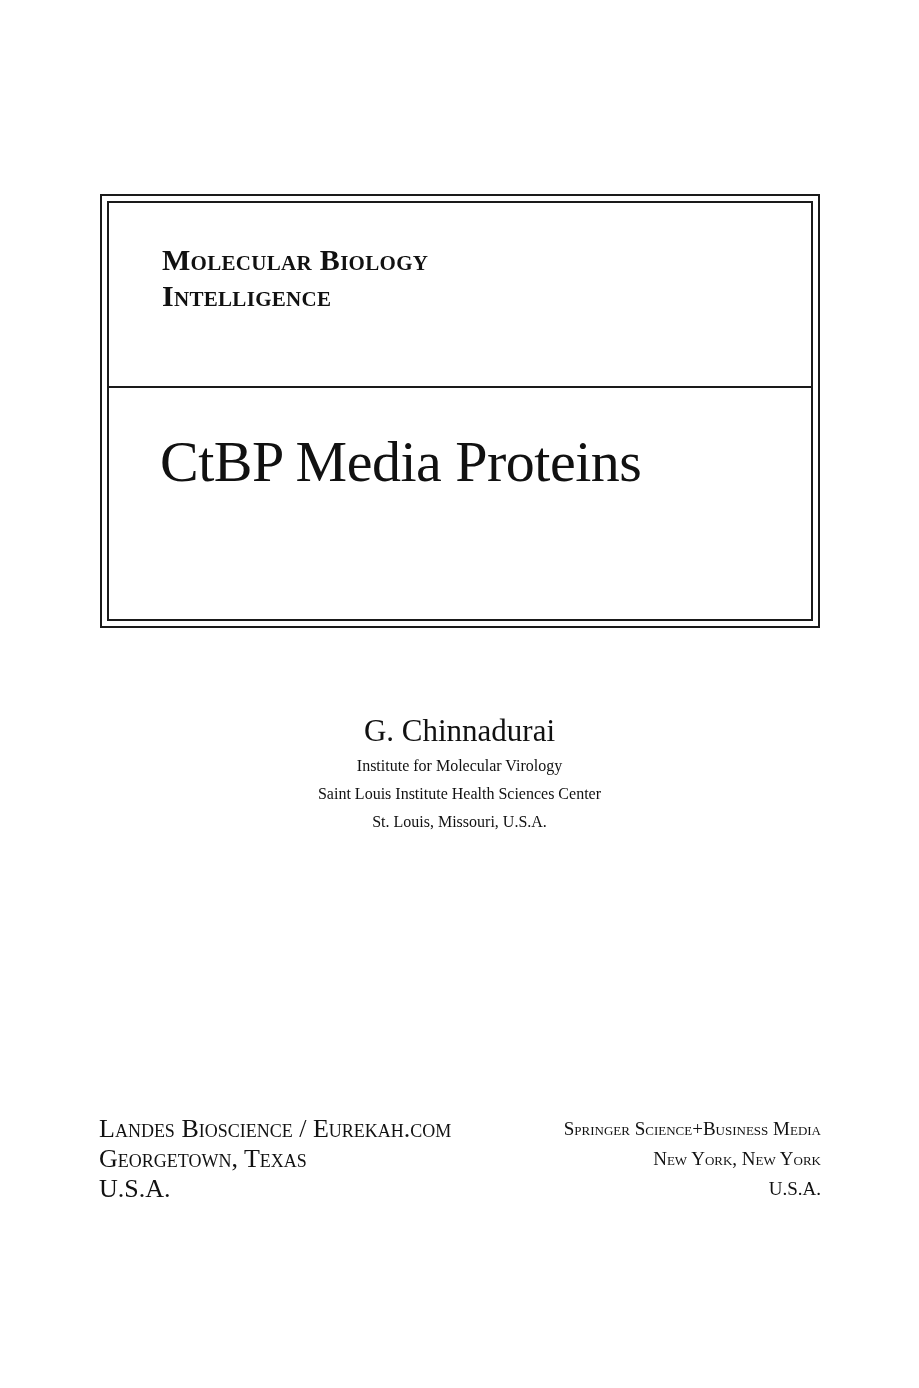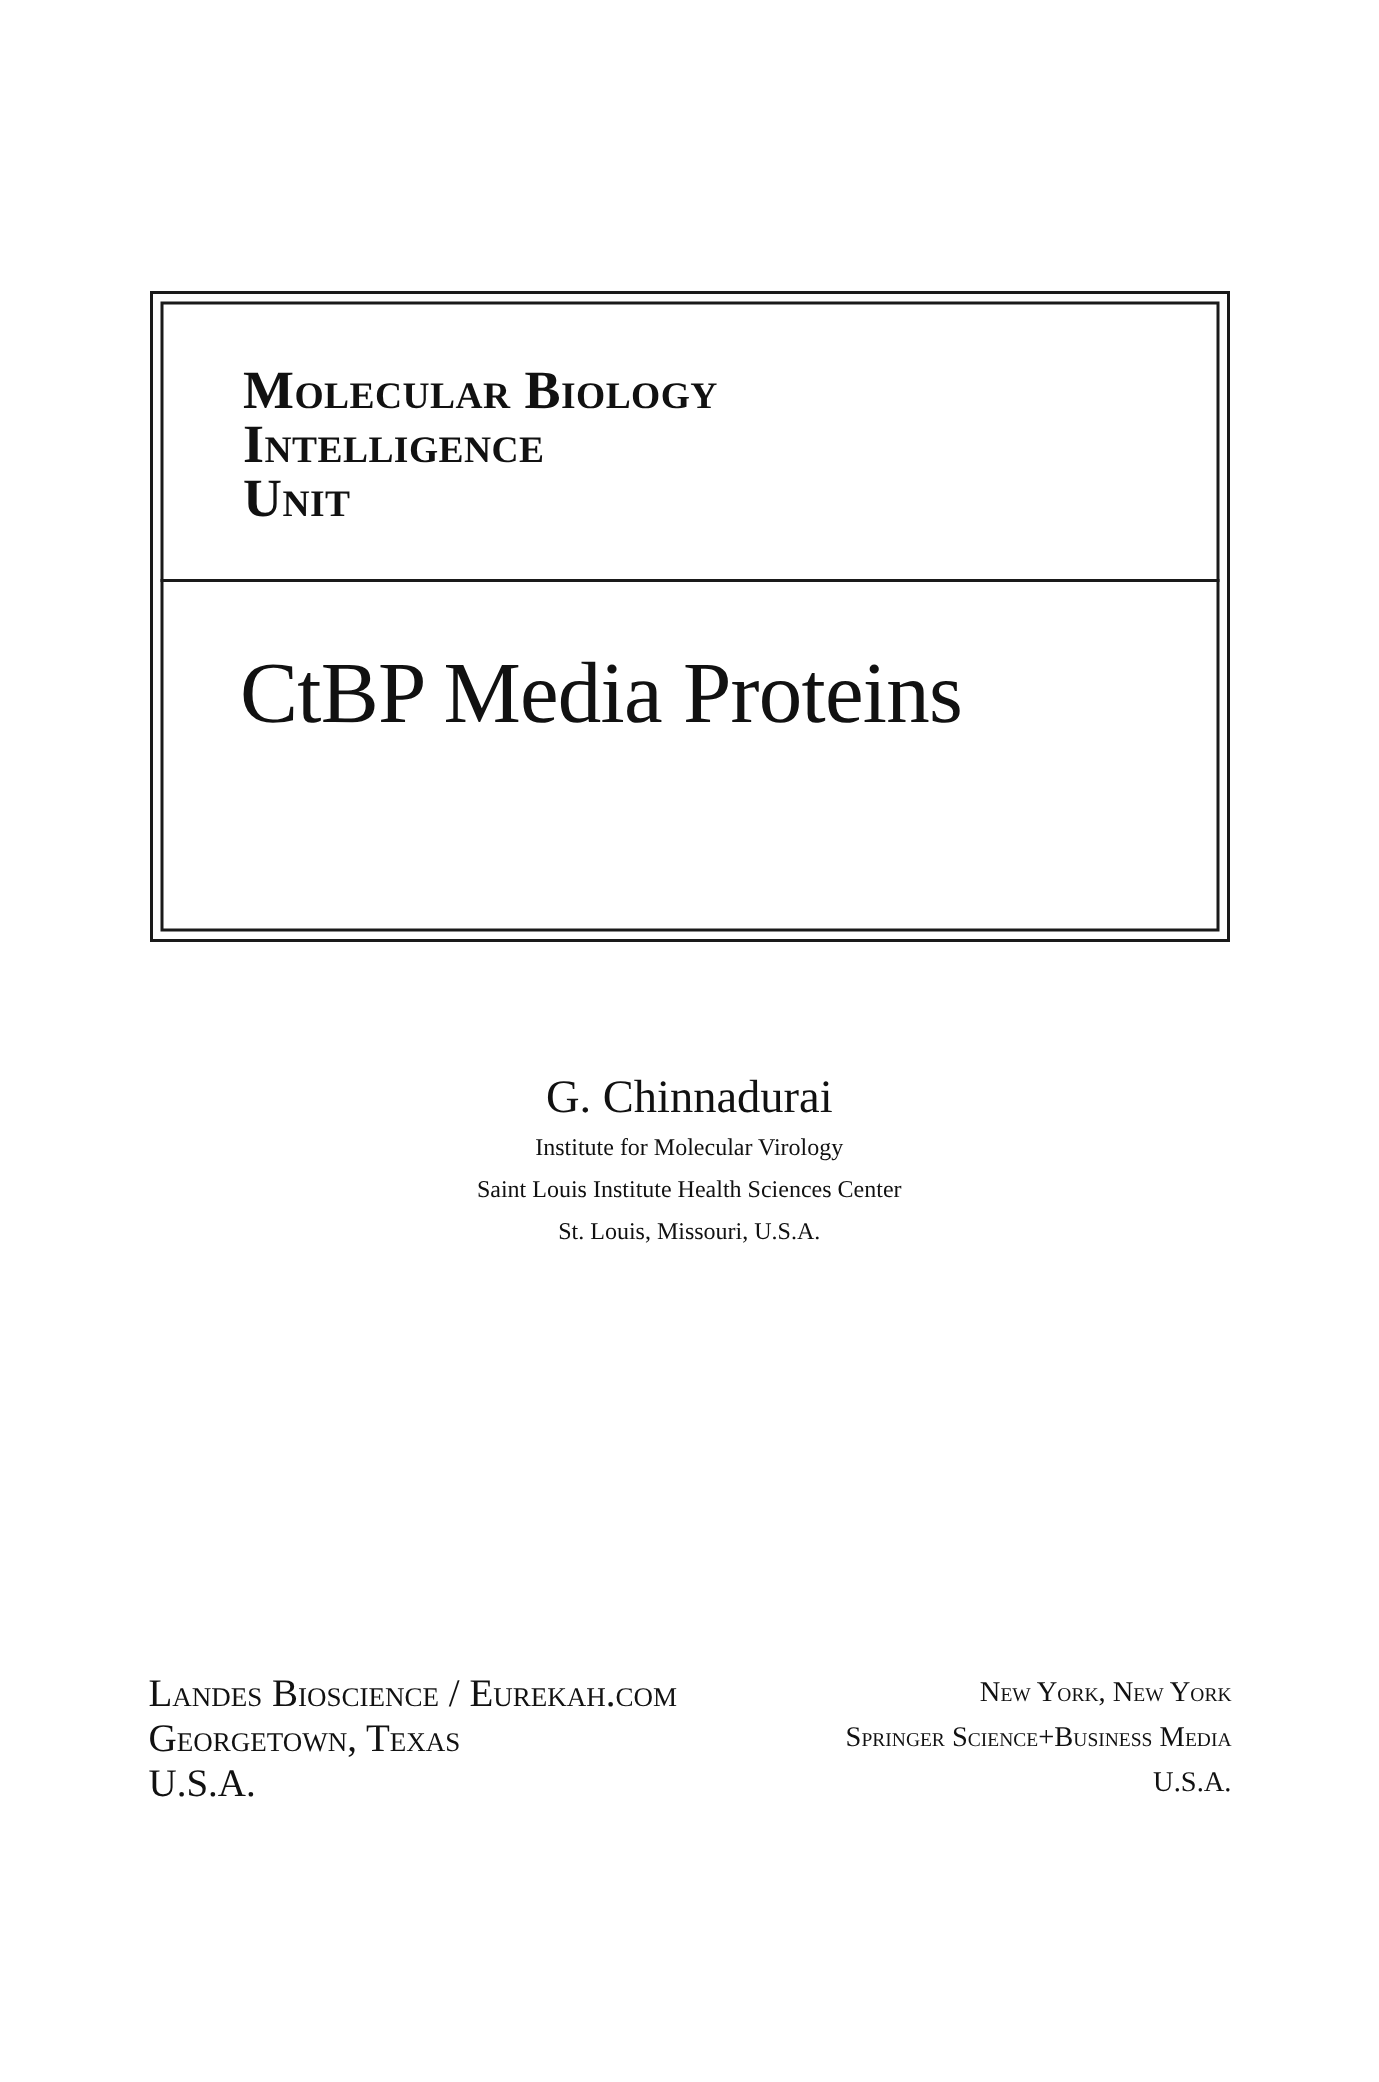--- a/index.html
+++ b/index.html
@@ -1,53 +1,52 @@
 <!DOCTYPE html>
 <html><head>
   <meta charset="utf-8">
   <style>
     html, body { margin: 0; padding: 0; background: #ffffff; }
     body { width: 919px; height: 1388px; position: relative; overflow: hidden; color: #111; font-family: "Liberation Serif", "DejaVu Serif", serif; }
     .outer-frame { position: absolute; left: 100px; top: 194px; width: 720px; height: 434px; border: 2px solid #1a1a1a; box-sizing: border-box; }
     .inner-frame { position: absolute; left: 107px; top: 201px; width: 706px; height: 420px; border: 2px solid #1a1a1a; box-sizing: border-box; }
     .divider { position: absolute; left: 107px; top: 386px; width: 706px; height: 0; border-top: 2px solid #1a1a1a; }
-    .series { position: absolute; left: 162px; top: 242px; font-family: "Liberation Serif", serif; font-weight: bold; font-size: 36px; line-height: 36px; font-variant: small-caps; letter-spacing: 0.3px; }
+    .series { position: absolute; left: 162px; top: 242px; font-family: "Liberation Serif", serif; font-weight: bold; font-size: 30px; line-height: 36px; font-variant: small-caps; letter-spacing: 0.3px; }
     .series div { white-space: nowrap; }
     .book-title { position: absolute; left: 160px; top: 426px; font-size: 58px; line-height: 72px; white-space: nowrap; letter-spacing: -0.5px; }
     .author-block { position: absolute; left: 0; top: 710px; width: 919px; text-align: center; }
     .author-name { font-size: 31px; line-height: 42px; }
     .affil { font-size: 16px; line-height: 28px; }
     .publisher-left { position: absolute; left: 99px; top: 1114px; font-variant: small-caps; font-size: 26px; line-height: 30px; white-space: nowrap; }
     .publisher-right { position: absolute; right: 98px; top: 1114px; text-align: right; font-variant: small-caps; font-size: 19px; line-height: 30px; white-space: nowrap; }
   </style>
 </head>
 <body>
 
 <div class="outer-frame"></div>
 <div class="inner-frame"></div>
 <div class="divider"></div>
 
 <div class="series">
   <div>Molecular Biology</div>
   <div>Intelligence</div>
-  <div>Unit</div>
 </div>
 
 <div class="book-title">CtBP Media Proteins</div>
 
 <div class="author-block">
   <div class="author-name">G. Chinnadurai</div>
   <div class="affil">Institute for Molecular Virology</div>
   <div class="affil">Saint Louis Institute Health Sciences Center</div>
   <div class="affil">St. Louis, Missouri, U.S.A.</div>
 </div>
 
 <div class="publisher-left">
   <div>Landes Bioscience / Eurekah.com</div>
   <div>Georgetown, Texas</div>
   <div>U.S.A.</div>
 </div>
 
 <div class="publisher-right">
+  <div>Springer Science+Business Media</div>
   <div>New York, New York</div>
-  <div>Springer Science+Business Media</div>
   <div>U.S.A.</div>
 </div>
 
 </body></html>

